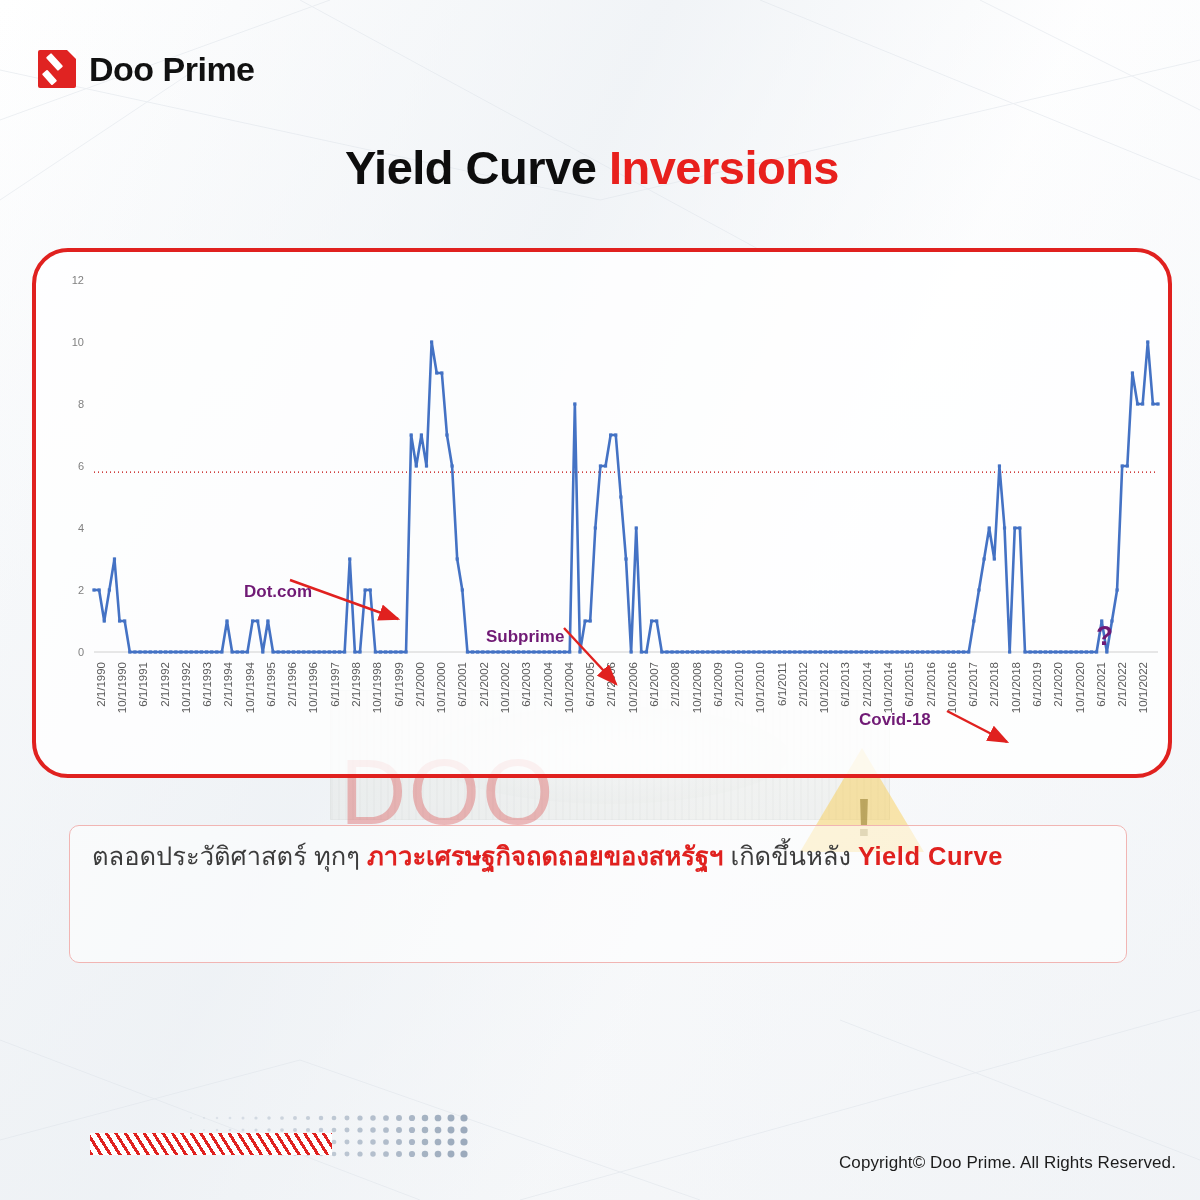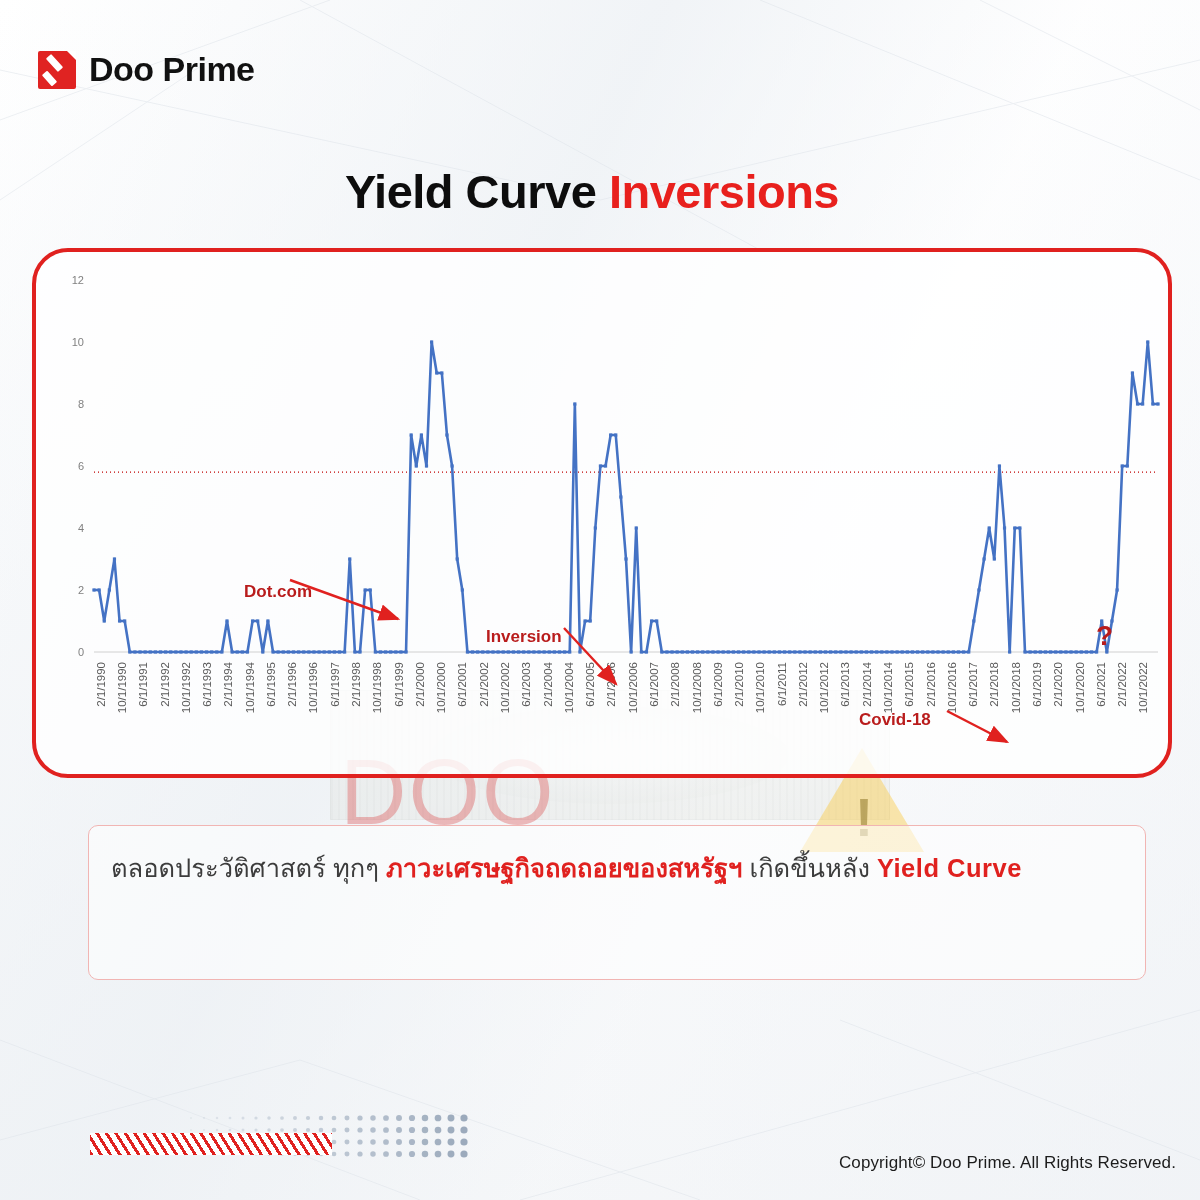--- a/index.html
+++ b/index.html
@@ -72,21 +72,21 @@
     font-weight: bold;
     color: rgba(120,95,10,.45);
   }
 
   
   #logo {
     position: absolute;
     left: 38px; top: 50px;
     z-index: 5;
     display: flex;
-    align-items: flex-end;
+    align-items: flex-start;
     gap: 13px;
   }
   .logo-mark {
     width: 38px; height: 38px;
     background: #e02322;
     position: relative;
     border-radius: 2px;
   }
   .logo-mark .slash-a, .logo-mark .slash-b {
     position: absolute;
@@ -112,21 +112,20 @@
   
   #page-title {
     position: absolute;
     left: 0; right: 16px; top: 140px;
     z-index: 5;
     text-align: center;
     font-size: 47px;
     font-weight: bold;
     letter-spacing: -0.5px;
     color: #0d0d0d;
-    margin-top: 24px;
   }
   #page-title .accent { color: #e8201d; }
 
   
   #chart-panel {
     position: absolute;
     left: 32px; top: 248px;
     width: 1140px; height: 530px;
     border: 4px solid #e0211f;
     border-radius: 36px;
@@ -137,39 +136,39 @@
   #chart-inner {
     position: absolute;
     inset: 0;
   }
   #chart-svg { position: absolute; left: 0; top: 0; }
 
   .ann-label {
     position: absolute;
     font-size: 17px;
     font-weight: bold;
-    color: #b91c1c;
+    color: #701a75;
     white-space: nowrap;
     font-family: "Liberation Sans", sans-serif;
   }
   #ann-dotcom  { left: 208px; top: 330px; }
   #ann-subprime{ left: 450px; top: 375px; }
   #ann-covid   { left: 823px; top: 458px; }
   #ann-question{ left: 1060px; top: 368px; font-size: 28px; }
 
   
   #caption-box {
     position: absolute;
-    left: 88px; top: 825px;
-    width: 1058px; height: 155px;
+    left: 69px; top: 825px;
+    width: 1058px; height: 138px;
     border: 1.5px solid #f1b5b3;
     border-radius: 10px;
     background: rgba(255,255,255,.55);
     z-index: 5;
-    padding: 20px 22px 0 22px;
+    padding: 8px 22px 0 22px;
   }
   .cap-line {
     font-size: 25.5px;
     line-height: 45px;
     color: #3c3c3c;
     font-family: "Liberation Sans", sans-serif;
   }
   .cap-red { color: #e0211f; font-weight: bold; }
   .cap-dark { color: #3c3c3c; }
   .cap-en-red { color: #e0211f; font-weight: bold; letter-spacing: .5px; }
@@ -530,21 +529,21 @@
           <line x1="911" y1="459" x2="971" y2="490" stroke="#e0211f" stroke-width="2.4" marker-end="url(#arrowhead)"></line>
         </g>
       <defs>
         <marker id="arrowhead" markerWidth="9" markerHeight="7" refX="8" refY="3.5" orient="auto">
           <polygon points="0 0, 9 3.5, 0 7" fill="#e0211f"></polygon>
         </marker>
       </defs>
     </svg>
 
     <div class="ann-label" id="ann-dotcom">Dot.com</div>
-    <div class="ann-label" id="ann-subprime">Inversion</div>
+    <div class="ann-label" id="ann-subprime">Subprime</div>
     <div class="ann-label" id="ann-covid">Covid-18</div>
     <div class="ann-label" id="ann-question">?</div>
   </div>
 </div>
 
 <div id="caption-box">
   <div class="cap-line">
     <span class="cap-dark">ตลอดประวัติศาสตร์ ทุกๆ </span><span class="cap-red">ภาวะเศรษฐกิจถดถอยของสหรัฐฯ</span><span class="cap-dark"> เกิดขึ้นหลัง </span><span class="cap-en-red">Yield Curve</span>
   </div>
 </div>

